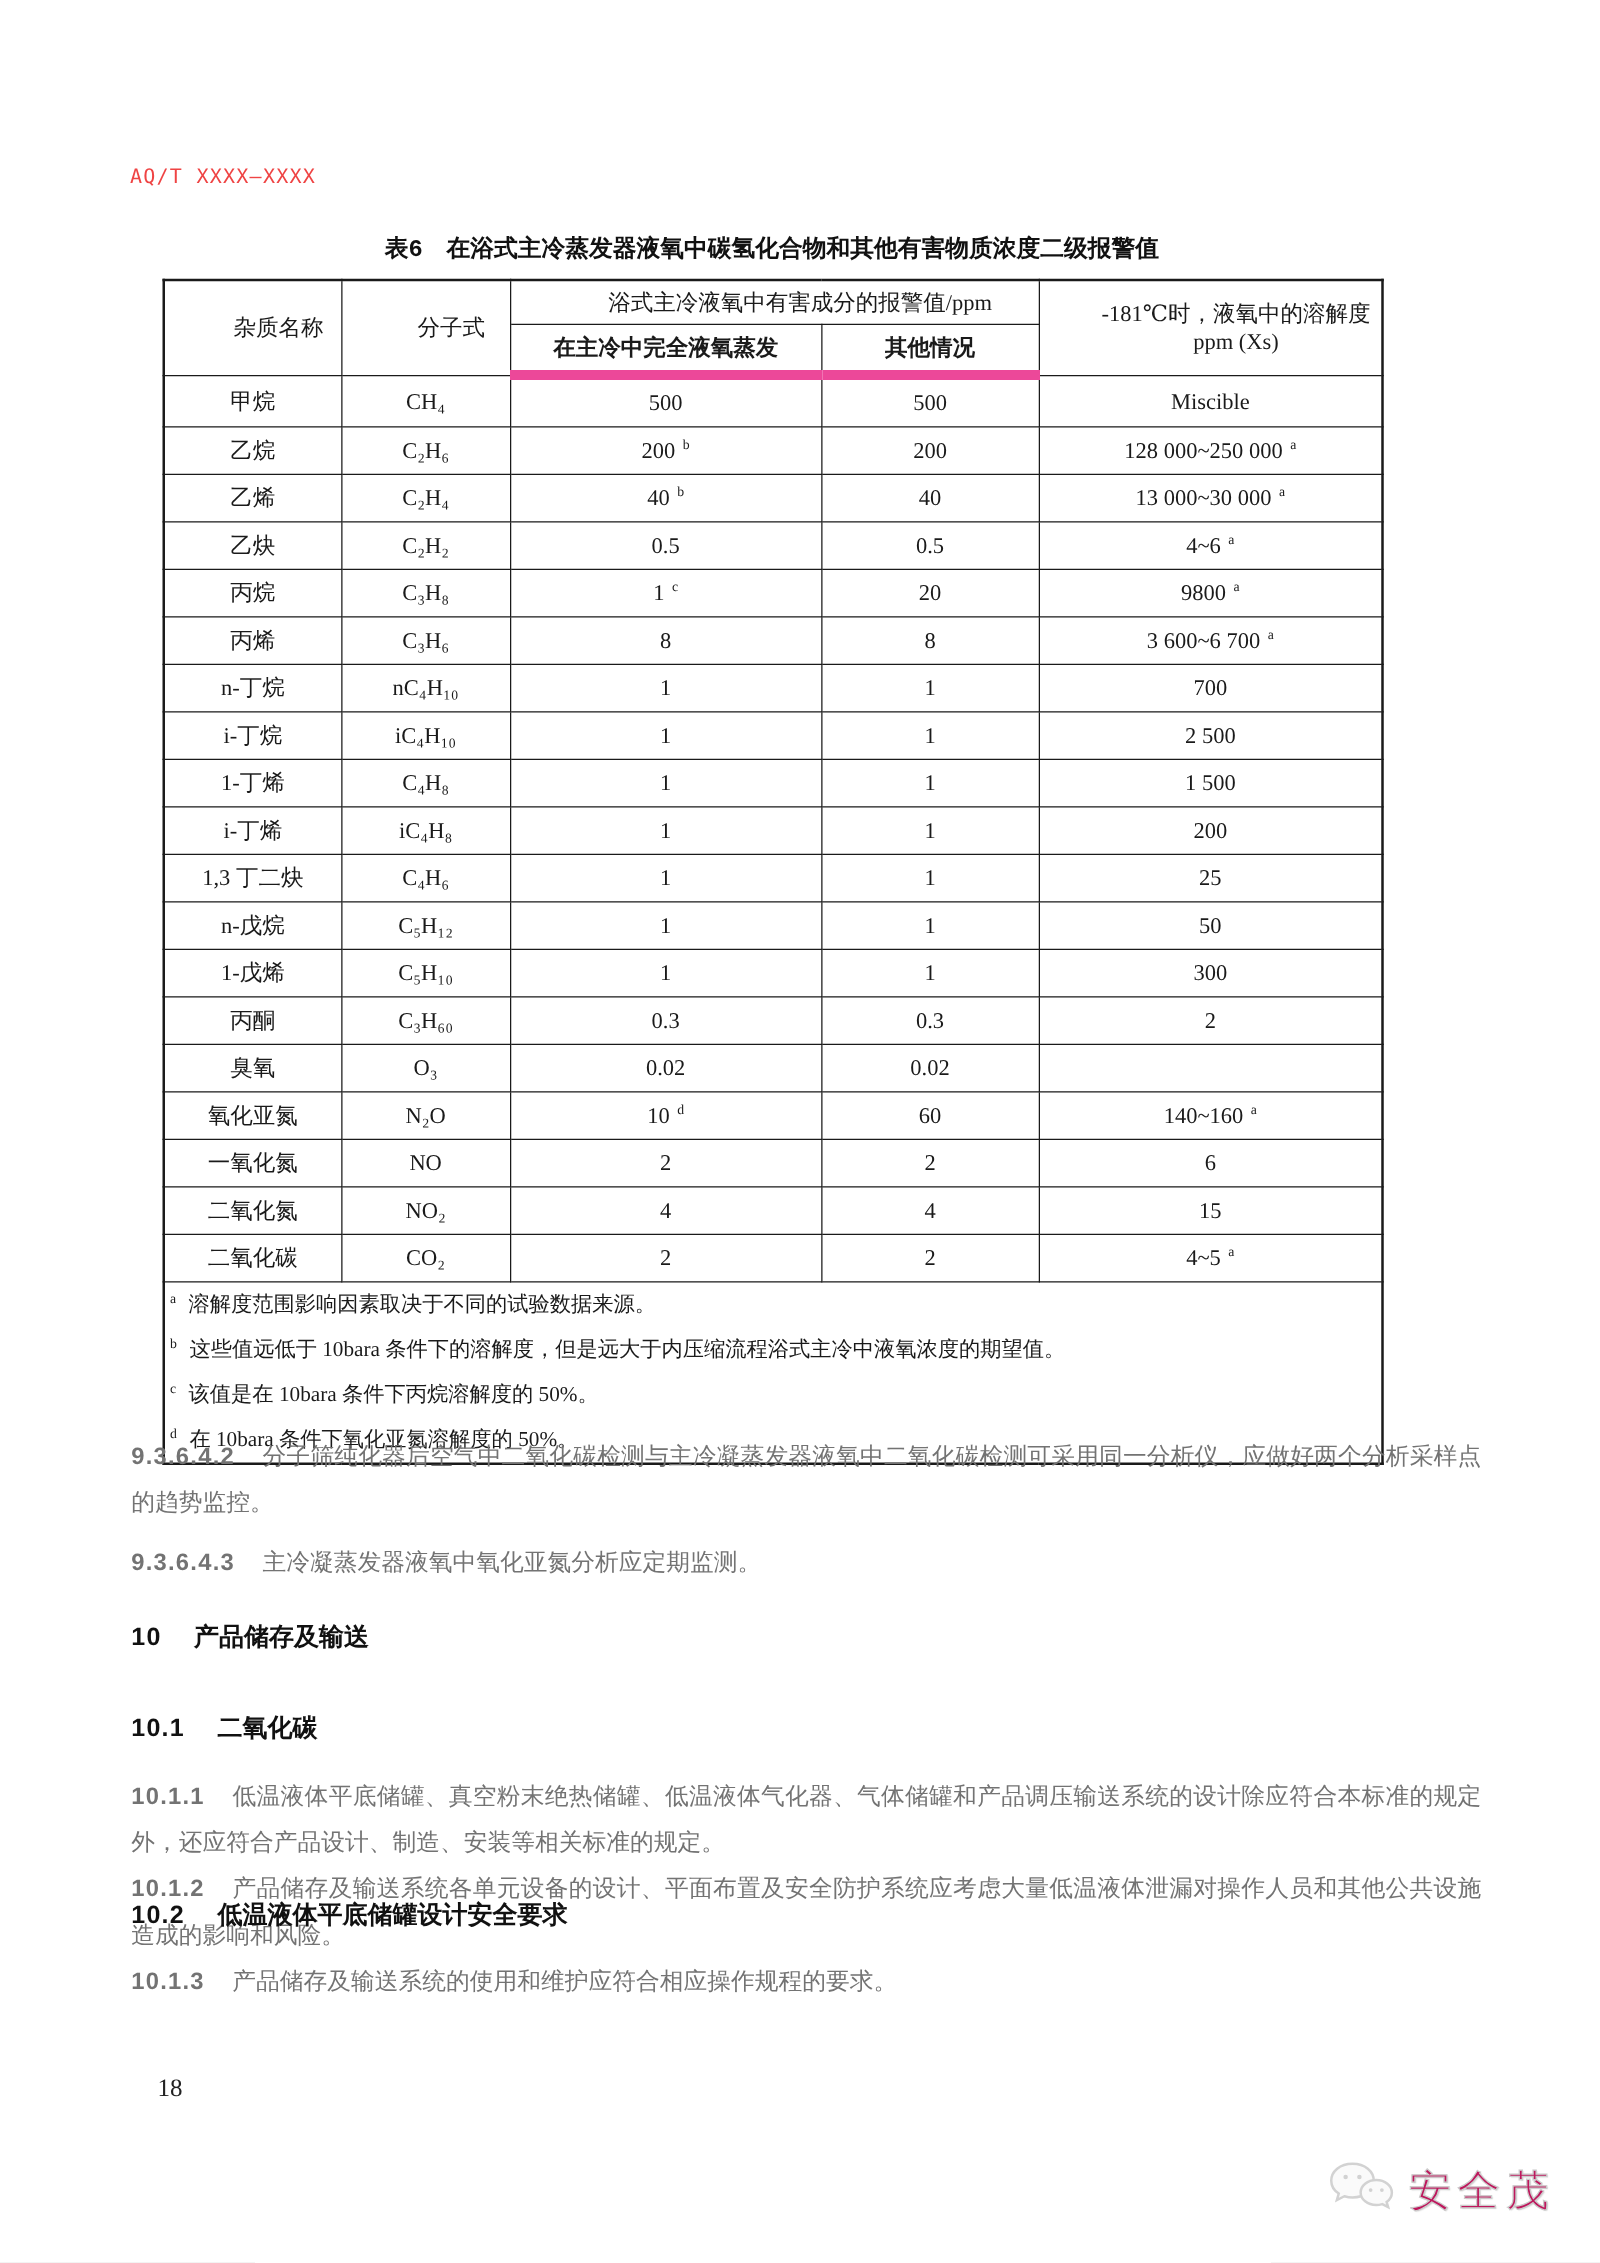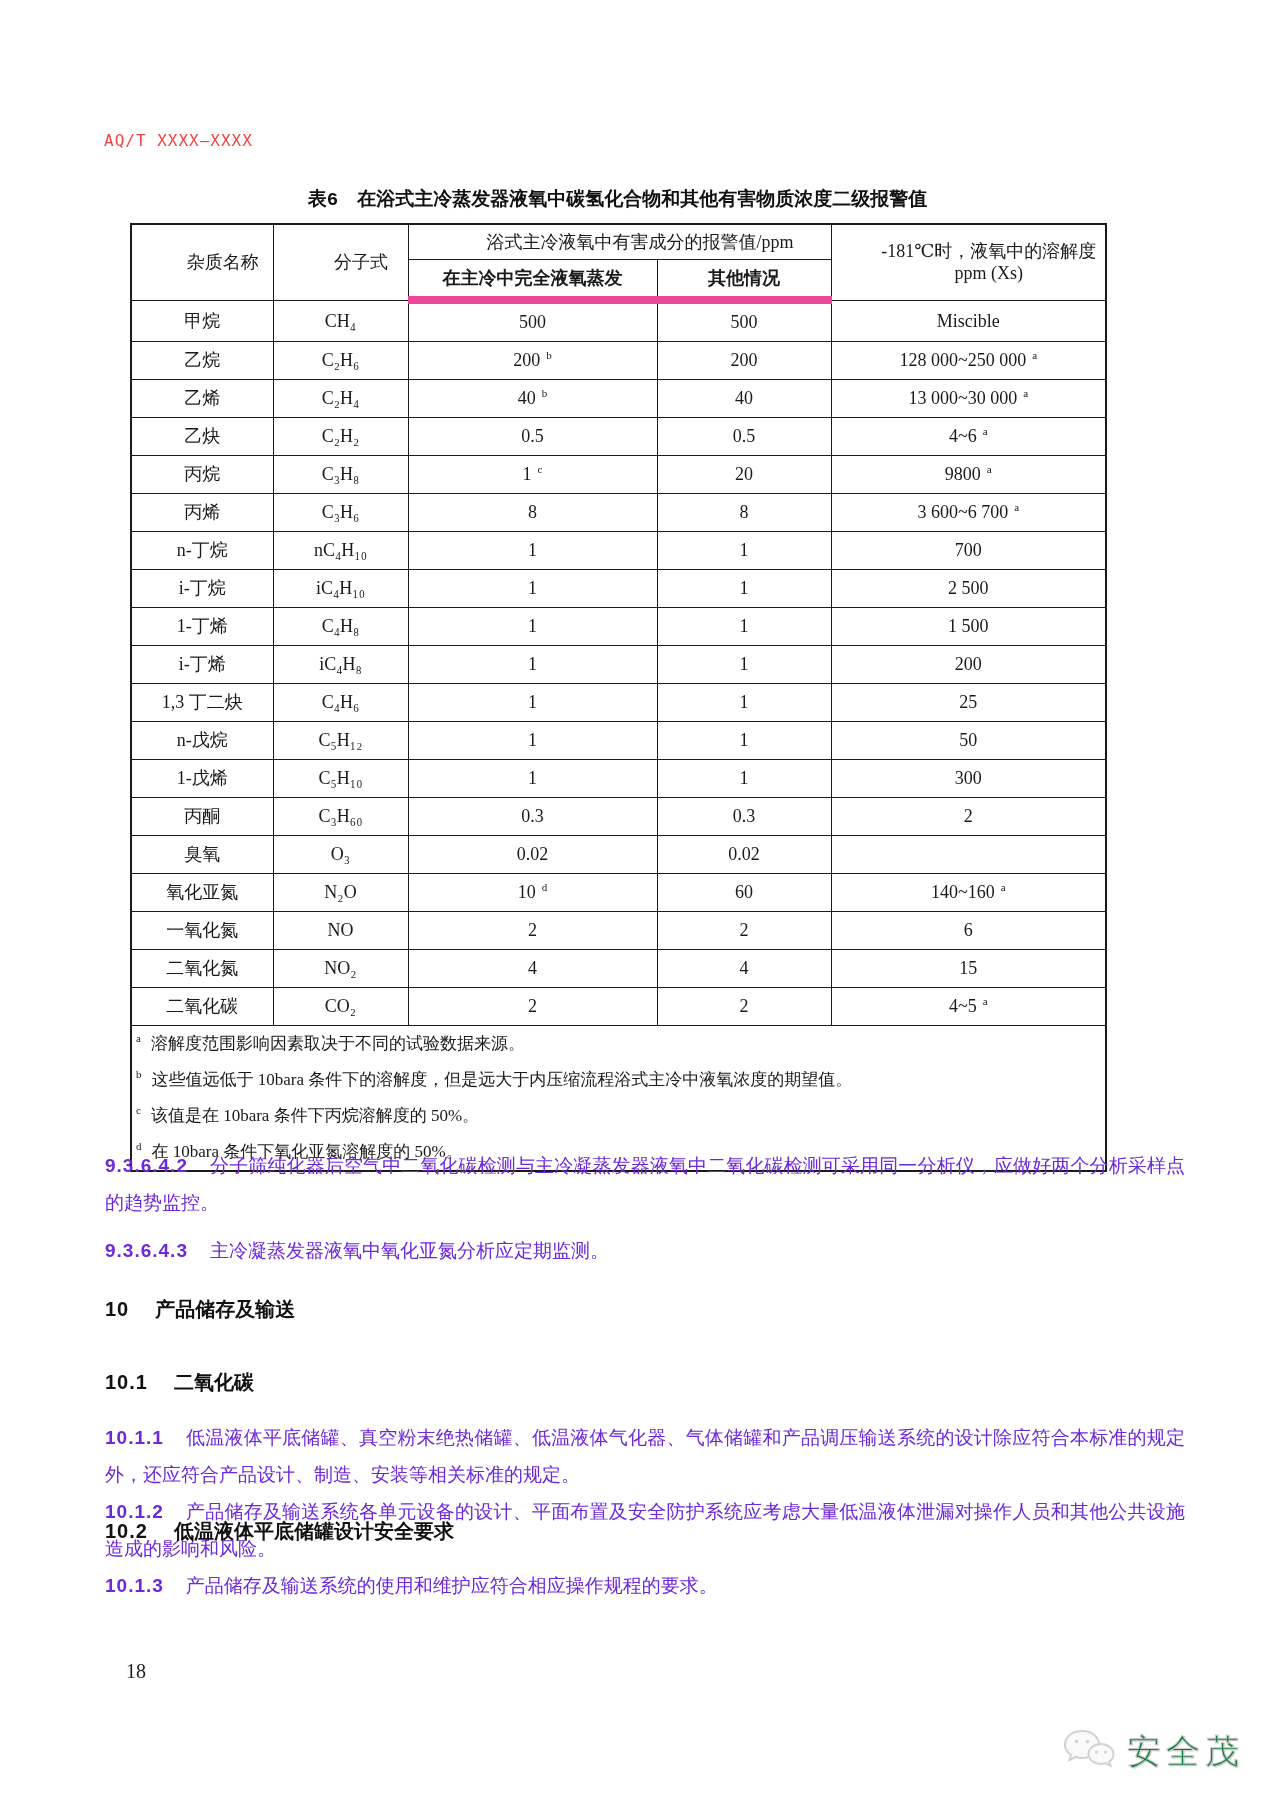--- a/index.html
+++ b/index.html
@@ -38,41 +38,41 @@
   sup{font-size:11px;line-height:0;}
   td.c-num sup{margin-left:6px;}
   td.fncell{
     border-top:2px solid #1a1a1a;text-align:left;vertical-align:top;
     padding:6px 18px 10px 34px;
   }
   .fn{font-size:17px;line-height:36px;text-align:left;}
   .fn sup{margin-right:10px;}
   .para{
     position:absolute;left:105px;width:1080px;margin:0;
-    font-size:19px;line-height:37px;text-align:justify;color:#6d28d9;
+    font-size:19px;line-height:37px;text-align:justify;color:#737373;
   }
   .cnum{
     font-family:"Liberation Sans","DejaVu Sans",sans-serif;
     font-weight:600;margin-right:22px;letter-spacing:1px;
   }
   .heading{
     position:absolute;left:105px;width:1080px;margin:0;
     font-family:"Liberation Sans","DejaVu Sans",sans-serif;
     font-weight:bold;font-size:20px;color:#111;
   }
   .heading .hnum{margin-right:26px;letter-spacing:1px;}
   .page-number{
     position:absolute;left:126px;top:1660px;font-size:20px;color:#222;
   }
   .watermark{
     position:absolute;right:36px;top:1728px;display:flex;align-items:center;gap:10px;
   }
   .wm-text{
     font-family:"Liberation Sans","DejaVu Sans",sans-serif;
-    font-size:34px;letter-spacing:5px;color:#15803d;
+    font-size:34px;letter-spacing:5px;color:#be185d;
     -webkit-text-stroke:1px #cccccc;
     text-shadow:1px 1px 1px #d8d8d8;
   }
 </style>
 </head>
 <body>
 
 <div class="page">
 
   <div class="doc-code">AQ/T XXXX—XXXX</div>

